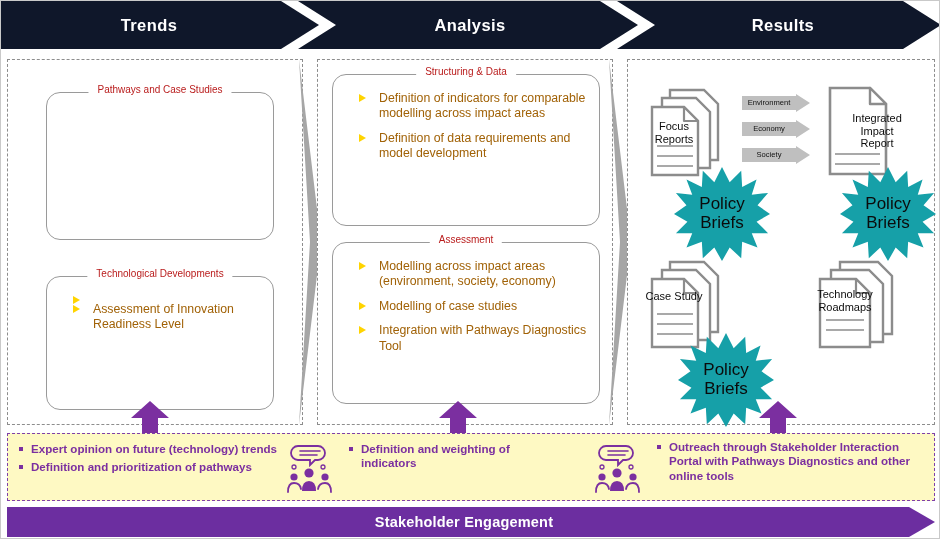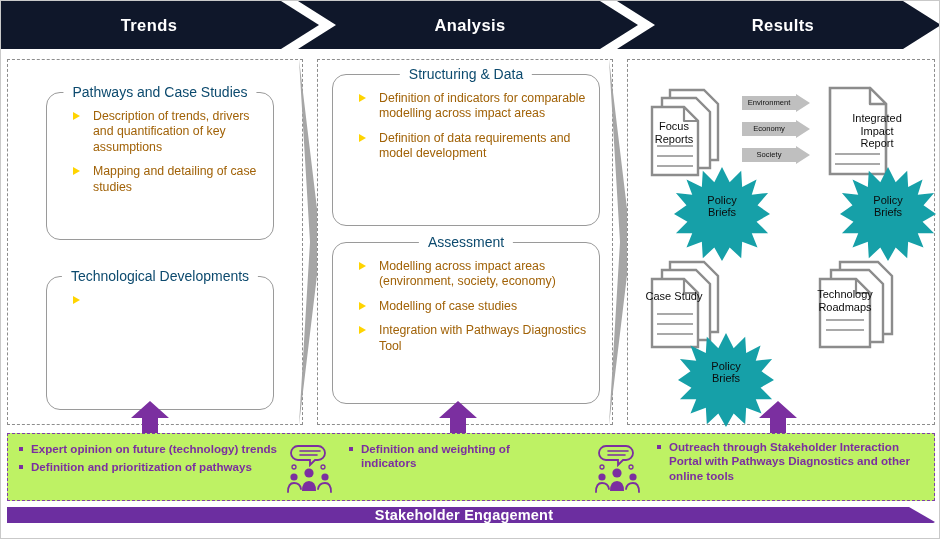--- a/index.html
+++ b/index.html
@@ -60,22 +60,22 @@
     border:1px solid #9a9a9a;
     border-radius:14px;
     background:#ffffff;
     box-sizing:border-box;
   }
   .card-title{
     position:absolute;
     top:-9px;left:50%;transform:translateX(-50%);
     background:#ffffff;
     padding:0 9px;
-    font-size:14px;
-    color:#0c4a6e;
+    font-size:10px;
+    color:#b91c1c;
     white-space:nowrap;
   }
   .bullets{
     list-style:none;margin:0;padding:16px 12px 8px 12px;
   }
   .bullets li{
     position:relative;
     padding-left:34px;
     margin-bottom:9px;
     font-size:12.3px;
@@ -107,21 +107,21 @@
     font-size:11px;
     line-height:1.15;
     color:#0d0d0d;
     white-space:pre-line;
   }
 
   .burst{position:absolute;}
   .burst-label{
     position:absolute;
     text-align:center;
-    font-size:11px;
+    font-size:17px;
     line-height:1.12;
     color:#0b0b0b;
     white-space:pre-line;
     pointer-events:none;
   }
 
   .flowarrow{position:absolute;}
   .flowarrow-label{
     position:absolute;
     font-size:7.6px;
@@ -130,21 +130,21 @@
     white-space:nowrap;
   }
 
   
   .uparrow{position:absolute;width:38px;height:36px;}
 
   
   .stake-box{
     position:absolute;left:6px;top:432px;width:928px;height:68px;
     border:1px dashed #7F3FA8;
-    background:#bef264;
+    background:#fef9c3;
     box-sizing:border-box;
   }
   .stake-col{position:absolute;top:0;height:68px;}
   .sb-list{list-style:none;margin:0;padding:0;}
   .sb-list li{
     position:relative;
     padding-left:13px;
     margin-bottom:4px;
     font-size:11.6px;
     font-weight:bold;
@@ -152,21 +152,21 @@
     color:#7B2FA0;
   }
   .sb-list li:before{
     content:"";
     position:absolute;left:1px;top:5px;
     width:3.5px;height:3.5px;background:#7B2FA0;
   }
   .meet-icon{position:absolute;width:52px;height:52px;}
 
   .stake-bar{
-    position:absolute;left:6px;top:506px;width:928px;height:16px;
+    position:absolute;left:6px;top:506px;width:928px;height:30px;
     background:#6C2EA0;
     clip-path:polygon(0 0, 902px 0, 928px 15px, 902px 30px, 0 30px);
     display:flex;align-items:center;justify-content:center;
   }
   .stake-bar span{
     color:#ffffff;font-size:14.5px;font-weight:bold;letter-spacing:.2px;
     margin-left:-14px;
   }
 </style>
 </head>
@@ -183,30 +183,27 @@
     </div>
     <div class="chev chev-3">
       <span class="chev-label">Results</span>
     </div>
   </div>
 
   <div class="panel panel-1">
 
     <div class="card c-pathways">
       <div class="card-title">Pathways and Case Studies</div>
-      <ul class="bullets">
-        <li><span class="tri"></span><span>Description of trends, drivers and quantification of key assumptions</span></li>
-        <li><span class="tri"></span><span>Mapping and detailing of case studies</span></li>
-      </ul>
     </div>
 
     <div class="card c-techdev">
       <div class="card-title">Technological Developments</div>
       <ul class="bullets">
         <li><span class="tri"></span></li>
+        <li><span class="tri"></span><span>Assessment of Innovation Readiness Level</span></li>
       </ul>
     </div>
   </div>
 
   <div class="connector conn-1">
     <svg width="26" height="366" viewBox="0 0 26 366">
       <polygon points="2,0 24,183 2,366 13,183" fill="#A6A6A6"></polygon>
     </svg>
   </div>
 

